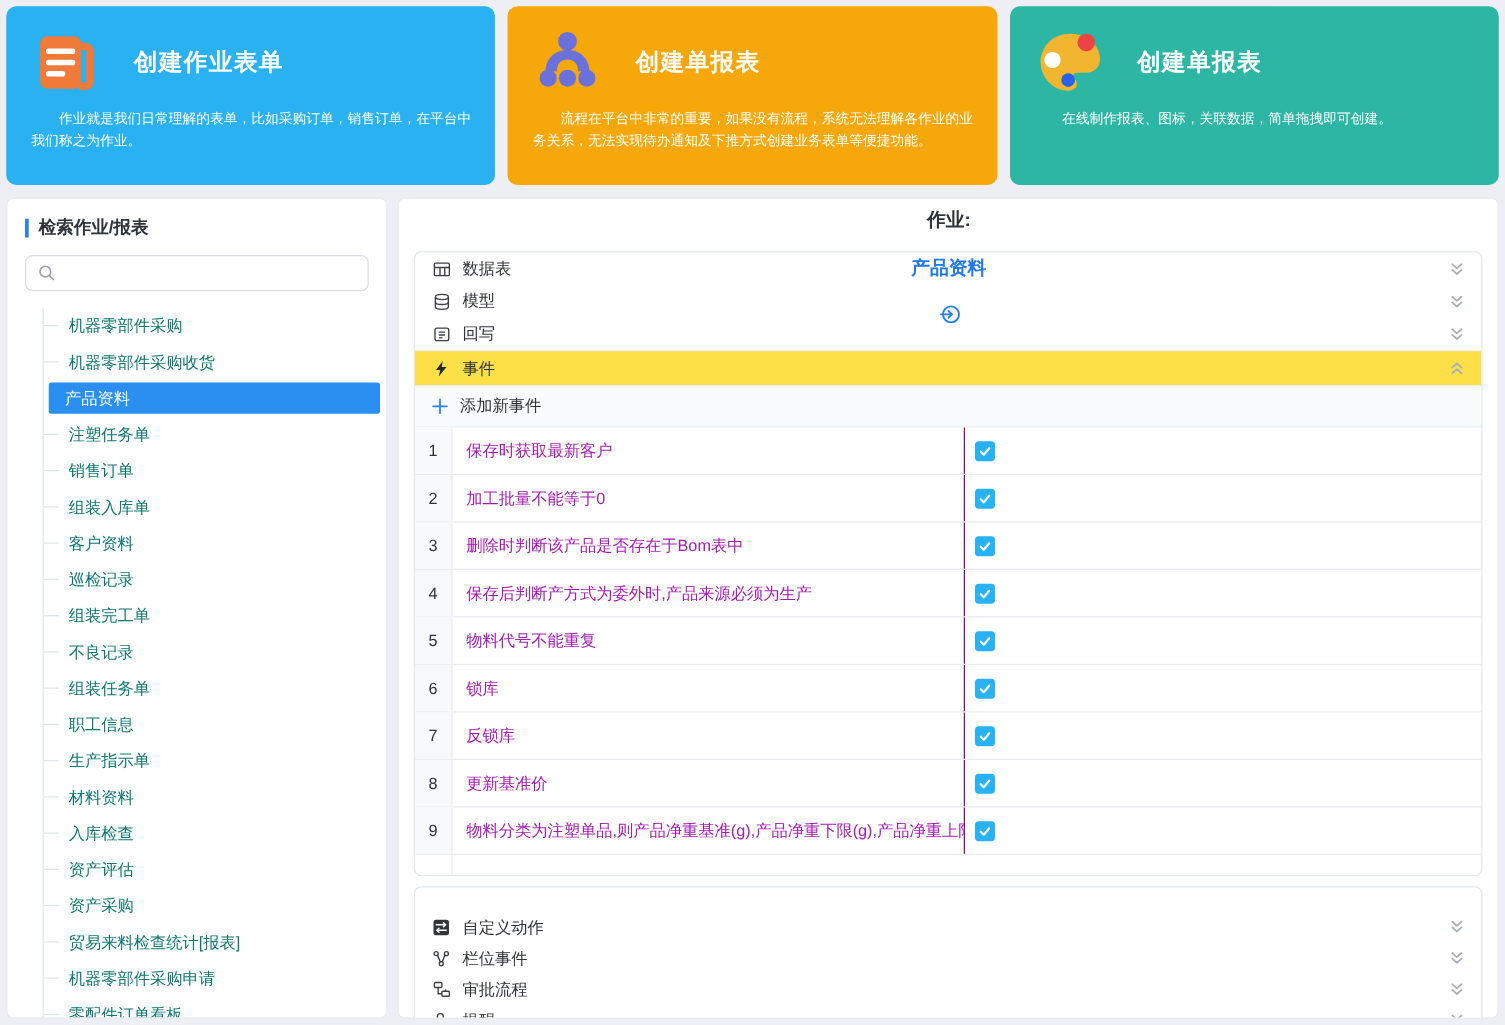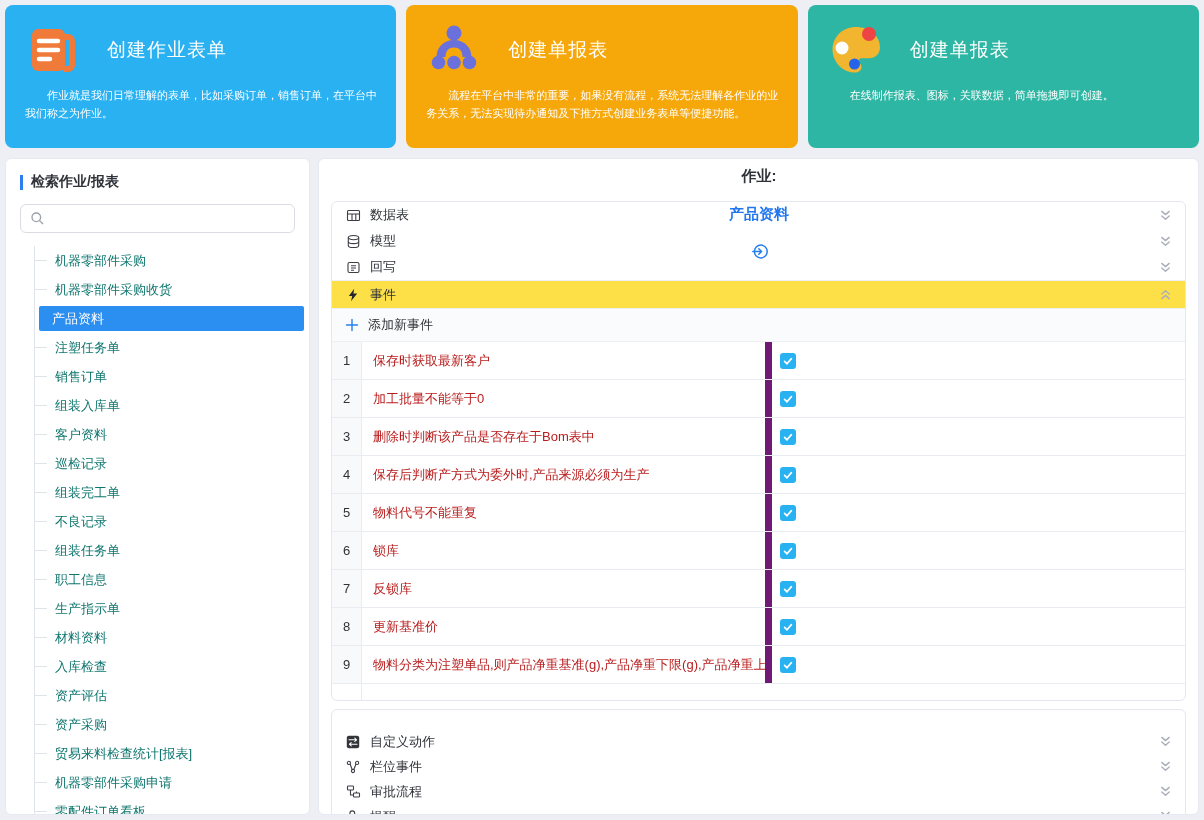--- a/index.html
+++ b/index.html
@@ -8,21 +8,21 @@
     font-family: "Liberation Sans", "DejaVu Sans", sans-serif;
     background:#edeff4; overflow:hidden;
   }
   .page { width:1204px; height:820px; display:flex; flex-direction:column; }
 
   
   .top { display:flex; gap:10px; padding:5px 5px 0 5px; height:148px; }
   .card { flex:1; border-radius:8px; color:#fff; padding:17px 18px 0 20px; overflow:hidden; }
   .card-head { display:flex; align-items:center; gap:26px; }
   .card-icon { width:56px; height:56px; flex:none; }
-  .card-title { font-size:19px; font-weight:normal; letter-spacing:1px; }
+  .card-title { font-size:19px; font-weight:bold; letter-spacing:1px; }
   .card-body { margin-top:9px; font-size:11px; line-height:1.6; text-indent:2em; }
 
   
   .bottom { display:flex; gap:8px; padding:10px 5px 5px 5px; height:672px; }
   .panel { background:#fff; border:1px solid #e6e9ef; border-radius:6px; }
 
   
   .sidebar { width:305px; flex:none; padding:14px 0 0 0; overflow:hidden; display:flex; flex-direction:column; }
   .sidebar-title-wrap { display:flex; align-items:center; margin:0 14px; }
   .sidebar-title-bar { width:3px; height:15px; background:#2b7ff0; margin-right:8px; flex:none; }
@@ -47,21 +47,21 @@
   .section-row { height:26px; display:flex; align-items:center; padding:0 13px; gap:9px; font-size:13px; color:#2f3238; cursor:pointer; }
   .section-row .sec-icon { display:flex; align-items:center; width:16px; justify-content:center; flex:none; }
   .section-row .sec-label { flex:1; }
   .section-row.expanded { background:#fde047; border-top:1px solid # edeff3; border-top:1px solid #edeff3; border-bottom:1px solid #edeff3; height:29px; }
   .rot180 { transform:rotate(180deg); }
 
   .add-row { height:33px; background:#fafbfc; border-bottom:1px solid #edeff3; display:flex; align-items:center; padding:0 13px; gap:9px; font-size:13px; color:#2f3238; cursor:pointer; }
 
   .event-row { display:flex; align-items:stretch; height:38px; border-bottom:1px solid #e9ecf0; }
   .event-no { width:30px; flex:none; background:#f8f9fb; border-right:1px solid #e9ecf0; display:flex; align-items:center; justify-content:center; font-size:13px; color:#2f3238; }
-  .event-text { width:410px; flex:none; display:flex; align-items:center; padding:0 10px 0 11px; font-size:13px; color:#b91c1c; border-right:7px solid #701a75; white-space:nowrap; overflow:hidden; }
+  .event-text { width:410px; flex:none; display:flex; align-items:center; padding:0 10px 0 11px; font-size:13px; color:#a21caf; border-right:1px solid #701a75; white-space:nowrap; overflow:hidden; }
   .event-check { flex:1; display:flex; align-items:center; padding-left:8px; }
   .checkbox { width:16px; height:16px; border-radius:3px; background:#29b2f2; display:flex; align-items:center; justify-content:center; cursor:pointer; }
   .event-tail { height:16px; display:flex; }
   .event-tail .tailcell { width:30px; border-right:1px solid #e9ecf0; }
 
   .panel-card.second { margin-top:8px; padding:19px 0; }
   .panel-card.second .section-row { height:25px; }
 </style>
 </head>
 <body>

